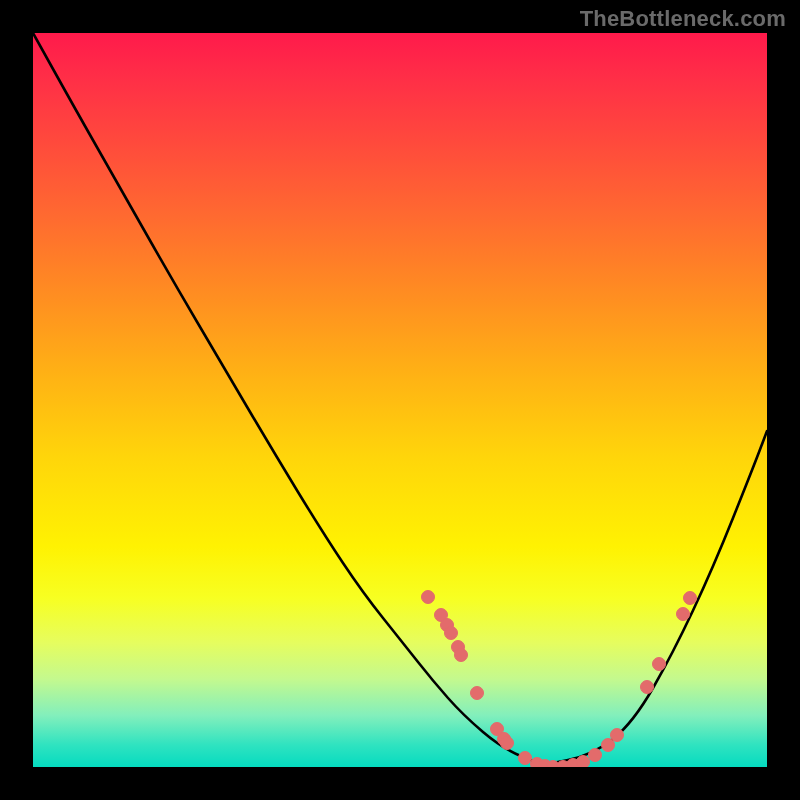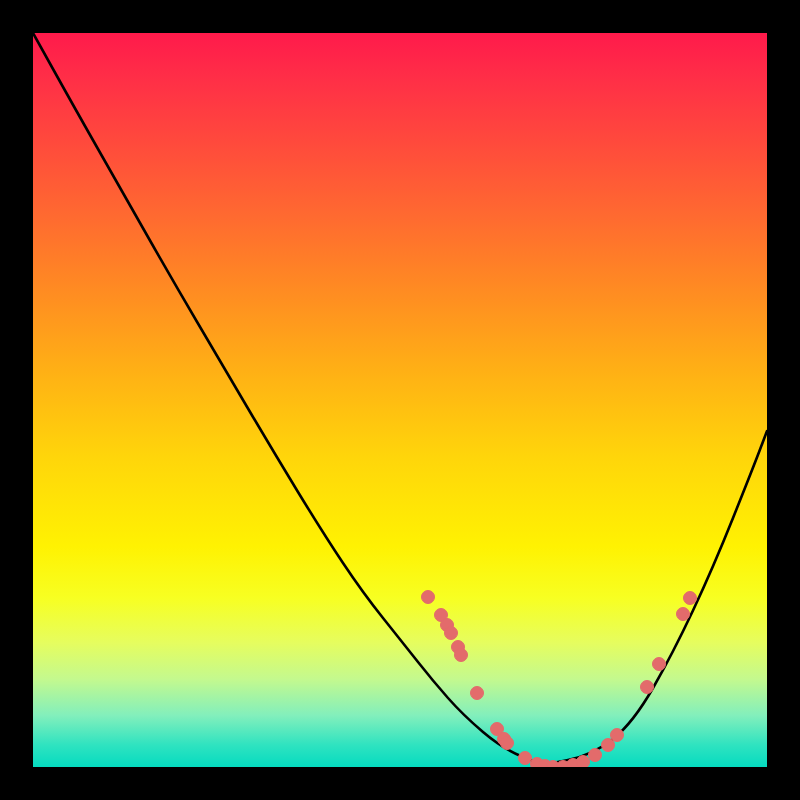--- a/index.html
+++ b/index.html
@@ -65,20 +65,21 @@
   }
   .dot {
     fill: #e36b6b;
     stroke: #e36b6b;
   }
 </style>
 </head>
 <body>
 <div class="stage">
 
+  <div class="watermark">TheBottleneck.com</div>
 
   <div class="plot-frame">
     <div class="gradient"></div>
 
     <svg class="curves" viewBox="0 0 734 734" preserveAspectRatio="none">
       <path id="left-curve" class="curve" d="M 0 0 Q 0 0 20 36 Q 40 72 65 116 Q 90 160 115 204 Q 140 248 165 290.5 Q 190 333 215 375.5 Q 240 418 265 459 Q 290 500 310 530 Q 330 560 350 585 Q 370 610 385 629 Q 400 648 415 665 Q 430 682 450 699 Q 470 716 490 724 L 510 732"></path>
       <path id="right-curve" class="curve" d="M 510 732 Q 510 732 535 727 Q 560 722 580 706 Q 600 690 620 655 Q 640 620 660 577.5 Q 680 535 700 485 Q 720 435 727 416.5 L 734 398"></path>
       <g id="dots-group">
           <circle cx="395" cy="564" r="6.5" class="dot"></circle>
           <circle cx="408" cy="582" r="6.5" class="dot"></circle>

